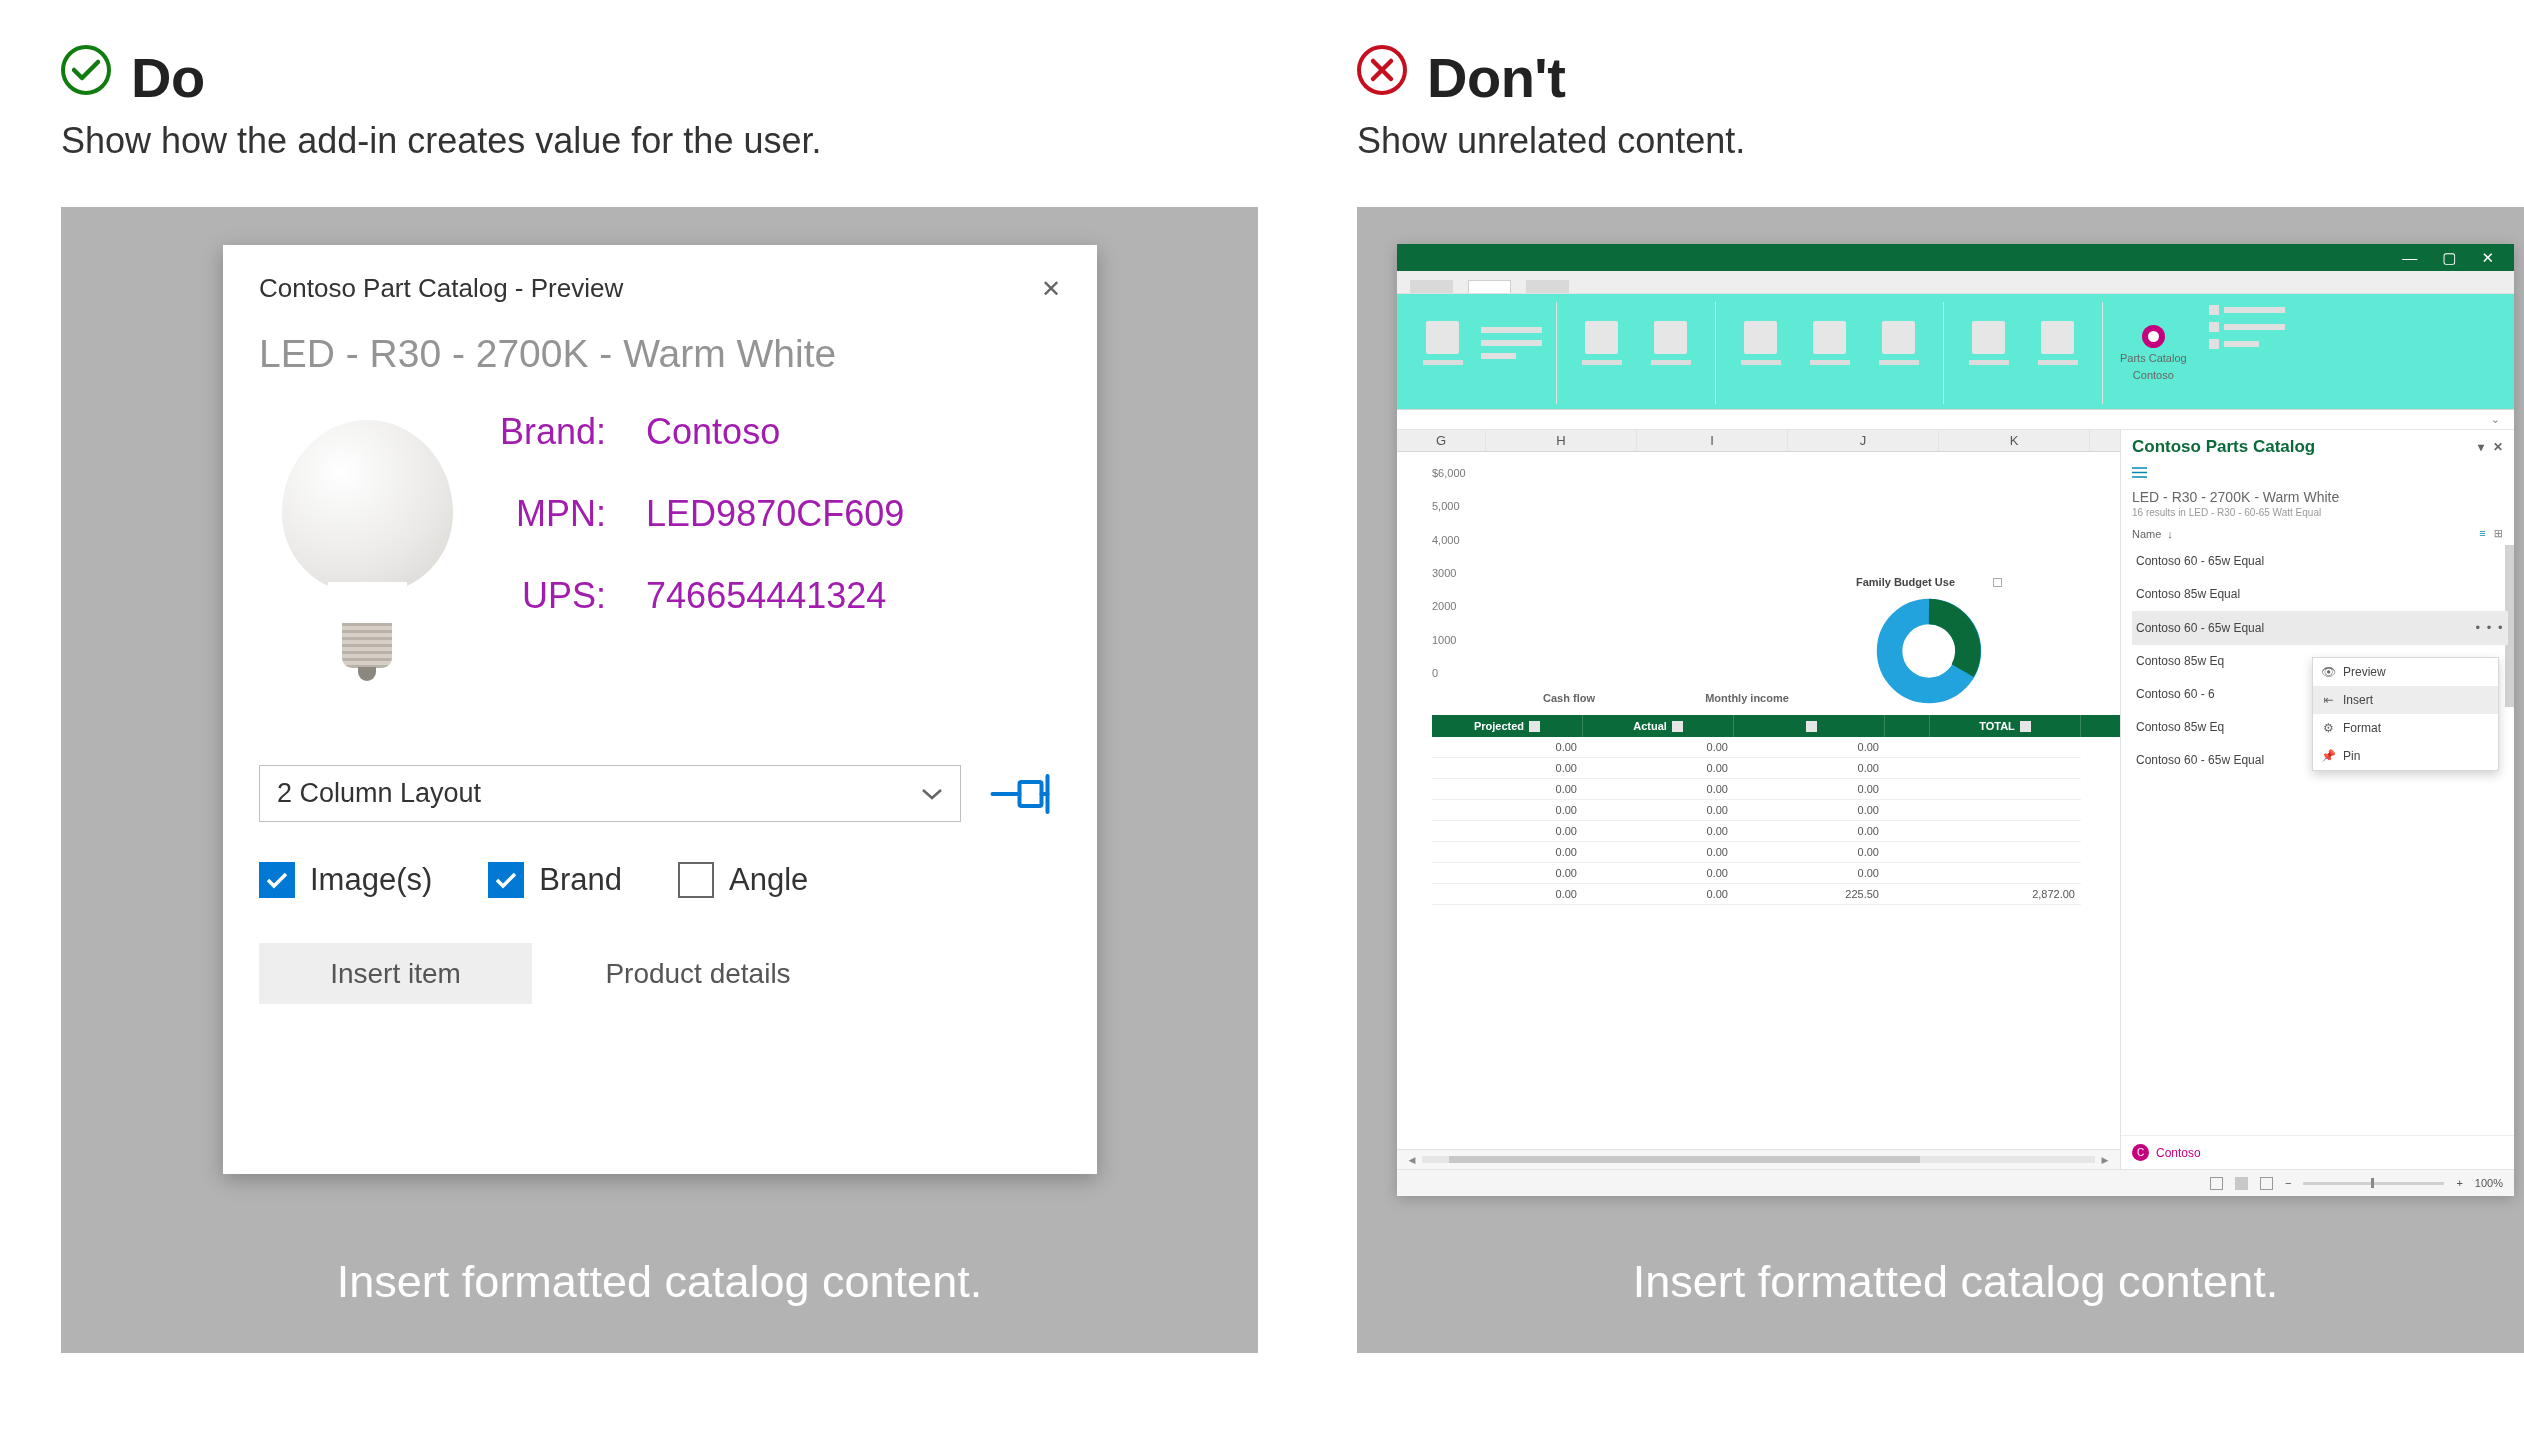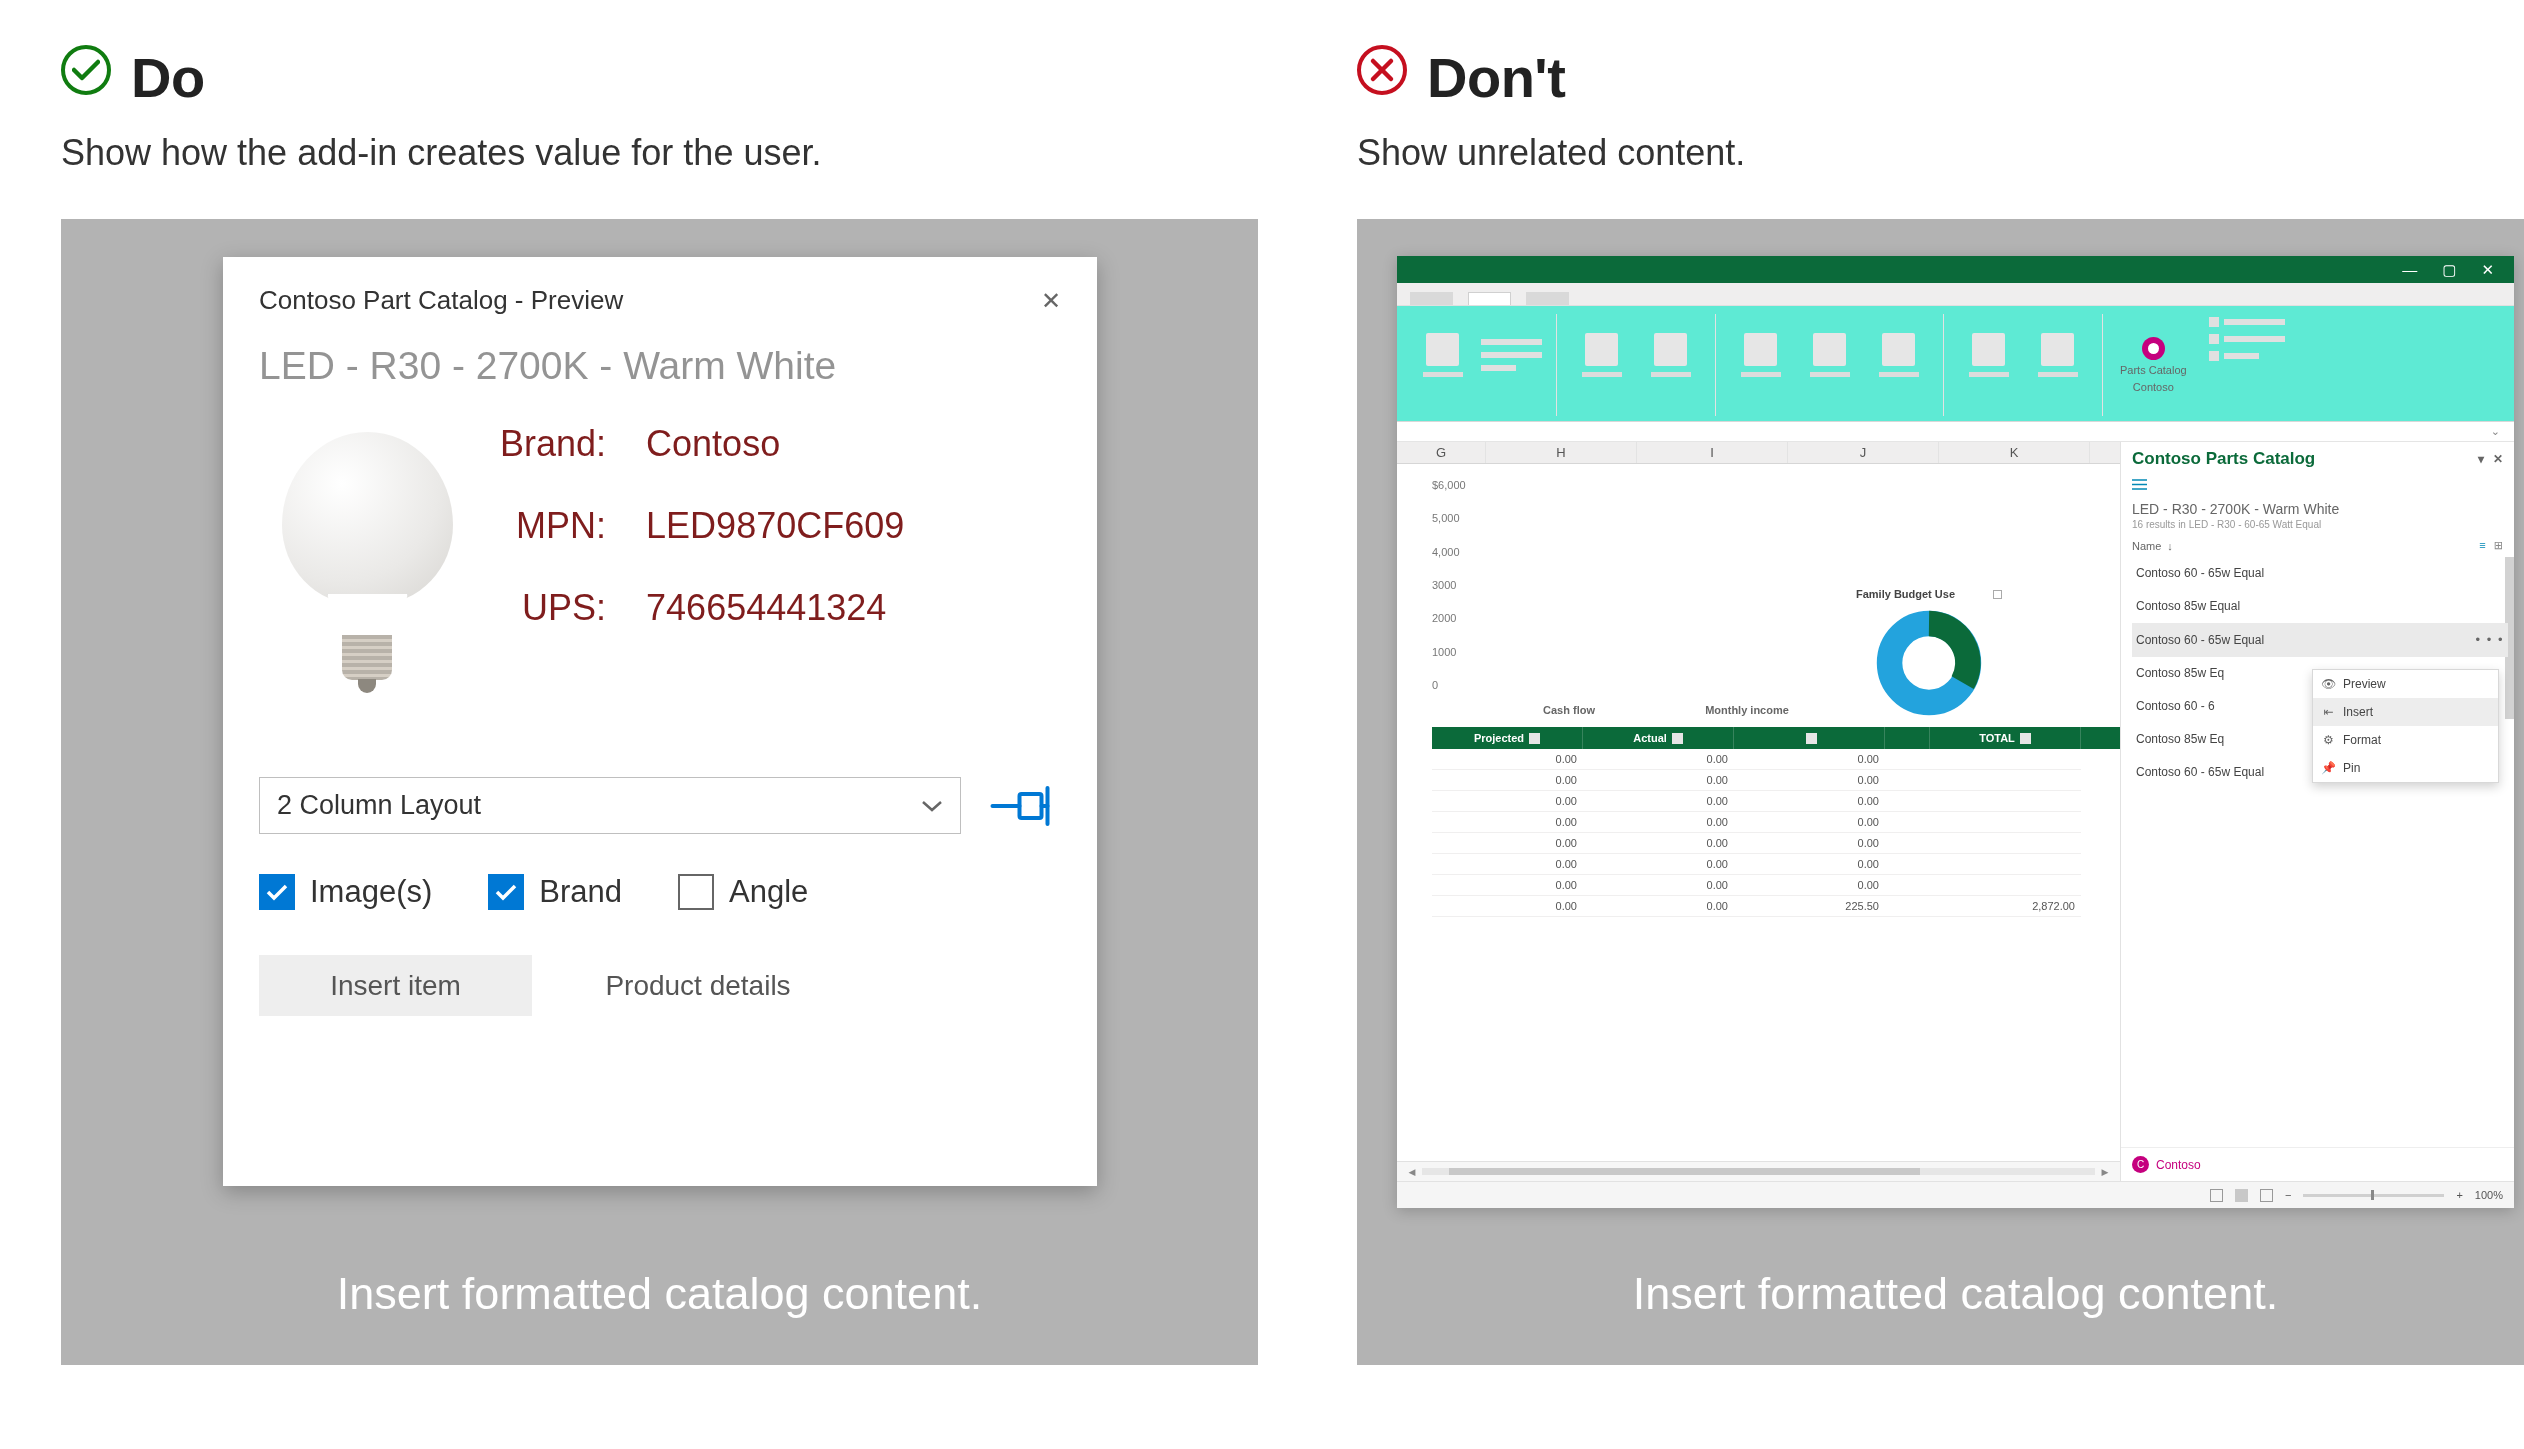--- a/index.html
+++ b/index.html
@@ -6,40 +6,40 @@
   html, body { width: 2615px; height: 1449px; font-family: "Segoe UI", Arial, sans-serif; background: #fff; color: #222; }
 
   .page { display: flex; gap: 99px; padding: 45px 61px 0 61px; }
   .col { width: 1197px; display: flex; flex-direction: column; }
 
   .heading-row { display: flex; align-items: flex-start; gap: 20px; height: 61px; }
   .icon-circle { width: 50px; height: 50px; border-radius: 50%; border: 4px solid; display: flex; align-items: center; justify-content: center; }
   .do-icon { border-color: #107c10; }
   .dont-icon { border-color: #c50f1f; }
   .heading-title { font-size: 56px; font-weight: 700; letter-spacing: -0.5px; }
-  .subtitle { font-size: 36px; color: #333; margin-top: 26px; font-weight: 400; }
+  .subtitle { font-size: 36px; color: #333; margin-top: 14px; font-weight: 400; }
 
   .panel { width: 100%; height: 1146px; background: #b3b3b3; margin-top: 45px; position: relative; }
   .panel-caption { position: absolute; left: 0; bottom: 45px; width: 100%; text-align: center; font-size: 45px; color: #fff; font-weight: 300; }
 
   
   .preview-card { position: absolute; top: 38px; left: 162px; width: 874px; height: 929px; background: #fff; box-shadow: 0 6px 20px rgba(0,0,0,.25); padding: 28px 36px 36px 36px; }
   .preview-title-row { display: flex; justify-content: space-between; align-items: center; }
   .preview-title { font-size: 26px; color: #333; }
   .preview-close { font-size: 24px; color: #666; }
   .product-name { font-size: 39px; color: #949494; margin-top: 28px; font-weight: 400; }
 
   .product-body { display: flex; gap: 24px; margin-top: 35px; align-items: flex-start; }
   .bulb { width: 217px; height: 283px; position: relative; }
   .bulb-dome { position:absolute; top:9px; left:23px; width:171px; height:172px; background: radial-gradient(circle at 35% 30%, #fff, #eae9e7 60%, #d6d4d0); border-radius: 50% 50% 44% 44% / 54% 54% 46% 46%; }
   .bulb-neck { position:absolute; top:171px; left:68px; width:81px; height:45px; background:#fff; border-left:1px solid #ddd; border-right:1px solid #ddd; clip-path: polygon(0 0, 100% 0, 82% 100%, 18% 100%); }
   .bulb-cap { position:absolute; top:212px; left:83px; width:50px; height:45px; background: repeating-linear-gradient(#b8b2a9 0 3.5px, #d6cfc5 3.5px 7px); border-radius: 0 0 10px 10px; }
   .bulb-tip { position:absolute; top:256px; left:99px; width:18px; height:14px; background:#8d887f; border-radius: 0 0 9px 9px; }
 
-  .spec-grid { flex:1; display:grid; grid-template-columns: auto 1fr; column-gap: 24px; row-gap: 33px; font-size: 36px; color:#7f1d1d;gap:40px; }
+  .spec-grid { flex:1; display:grid; grid-template-columns: auto 1fr; column-gap: 24px; row-gap: 33px; font-size: 36px; color:#a21caf;gap:40px; }
   .spec-grid .lbl { text-align: right; }
 
   .controls-row { display:flex; align-items:center; gap:24px; margin-top: 71px; }
   .dropdown { flex:1; height:57px; border:1px solid #bfbfbf; display:flex; align-items:center; justify-content:space-between; padding:0 17px; font-size:27px; color:#333; }
   .chev-down svg { display:block; }
   .pin-btn { width: 76px; height: 57px; display:flex; align-items:center; justify-content:center; }
   .pin-btn svg { display:block; }
 
   .check-row { display:flex; gap: 56px; margin-top: 40px; align-items:center; }
   .check-item { display:flex; align-items:center; gap: 15px; font-size: 31px; color:#333; }

